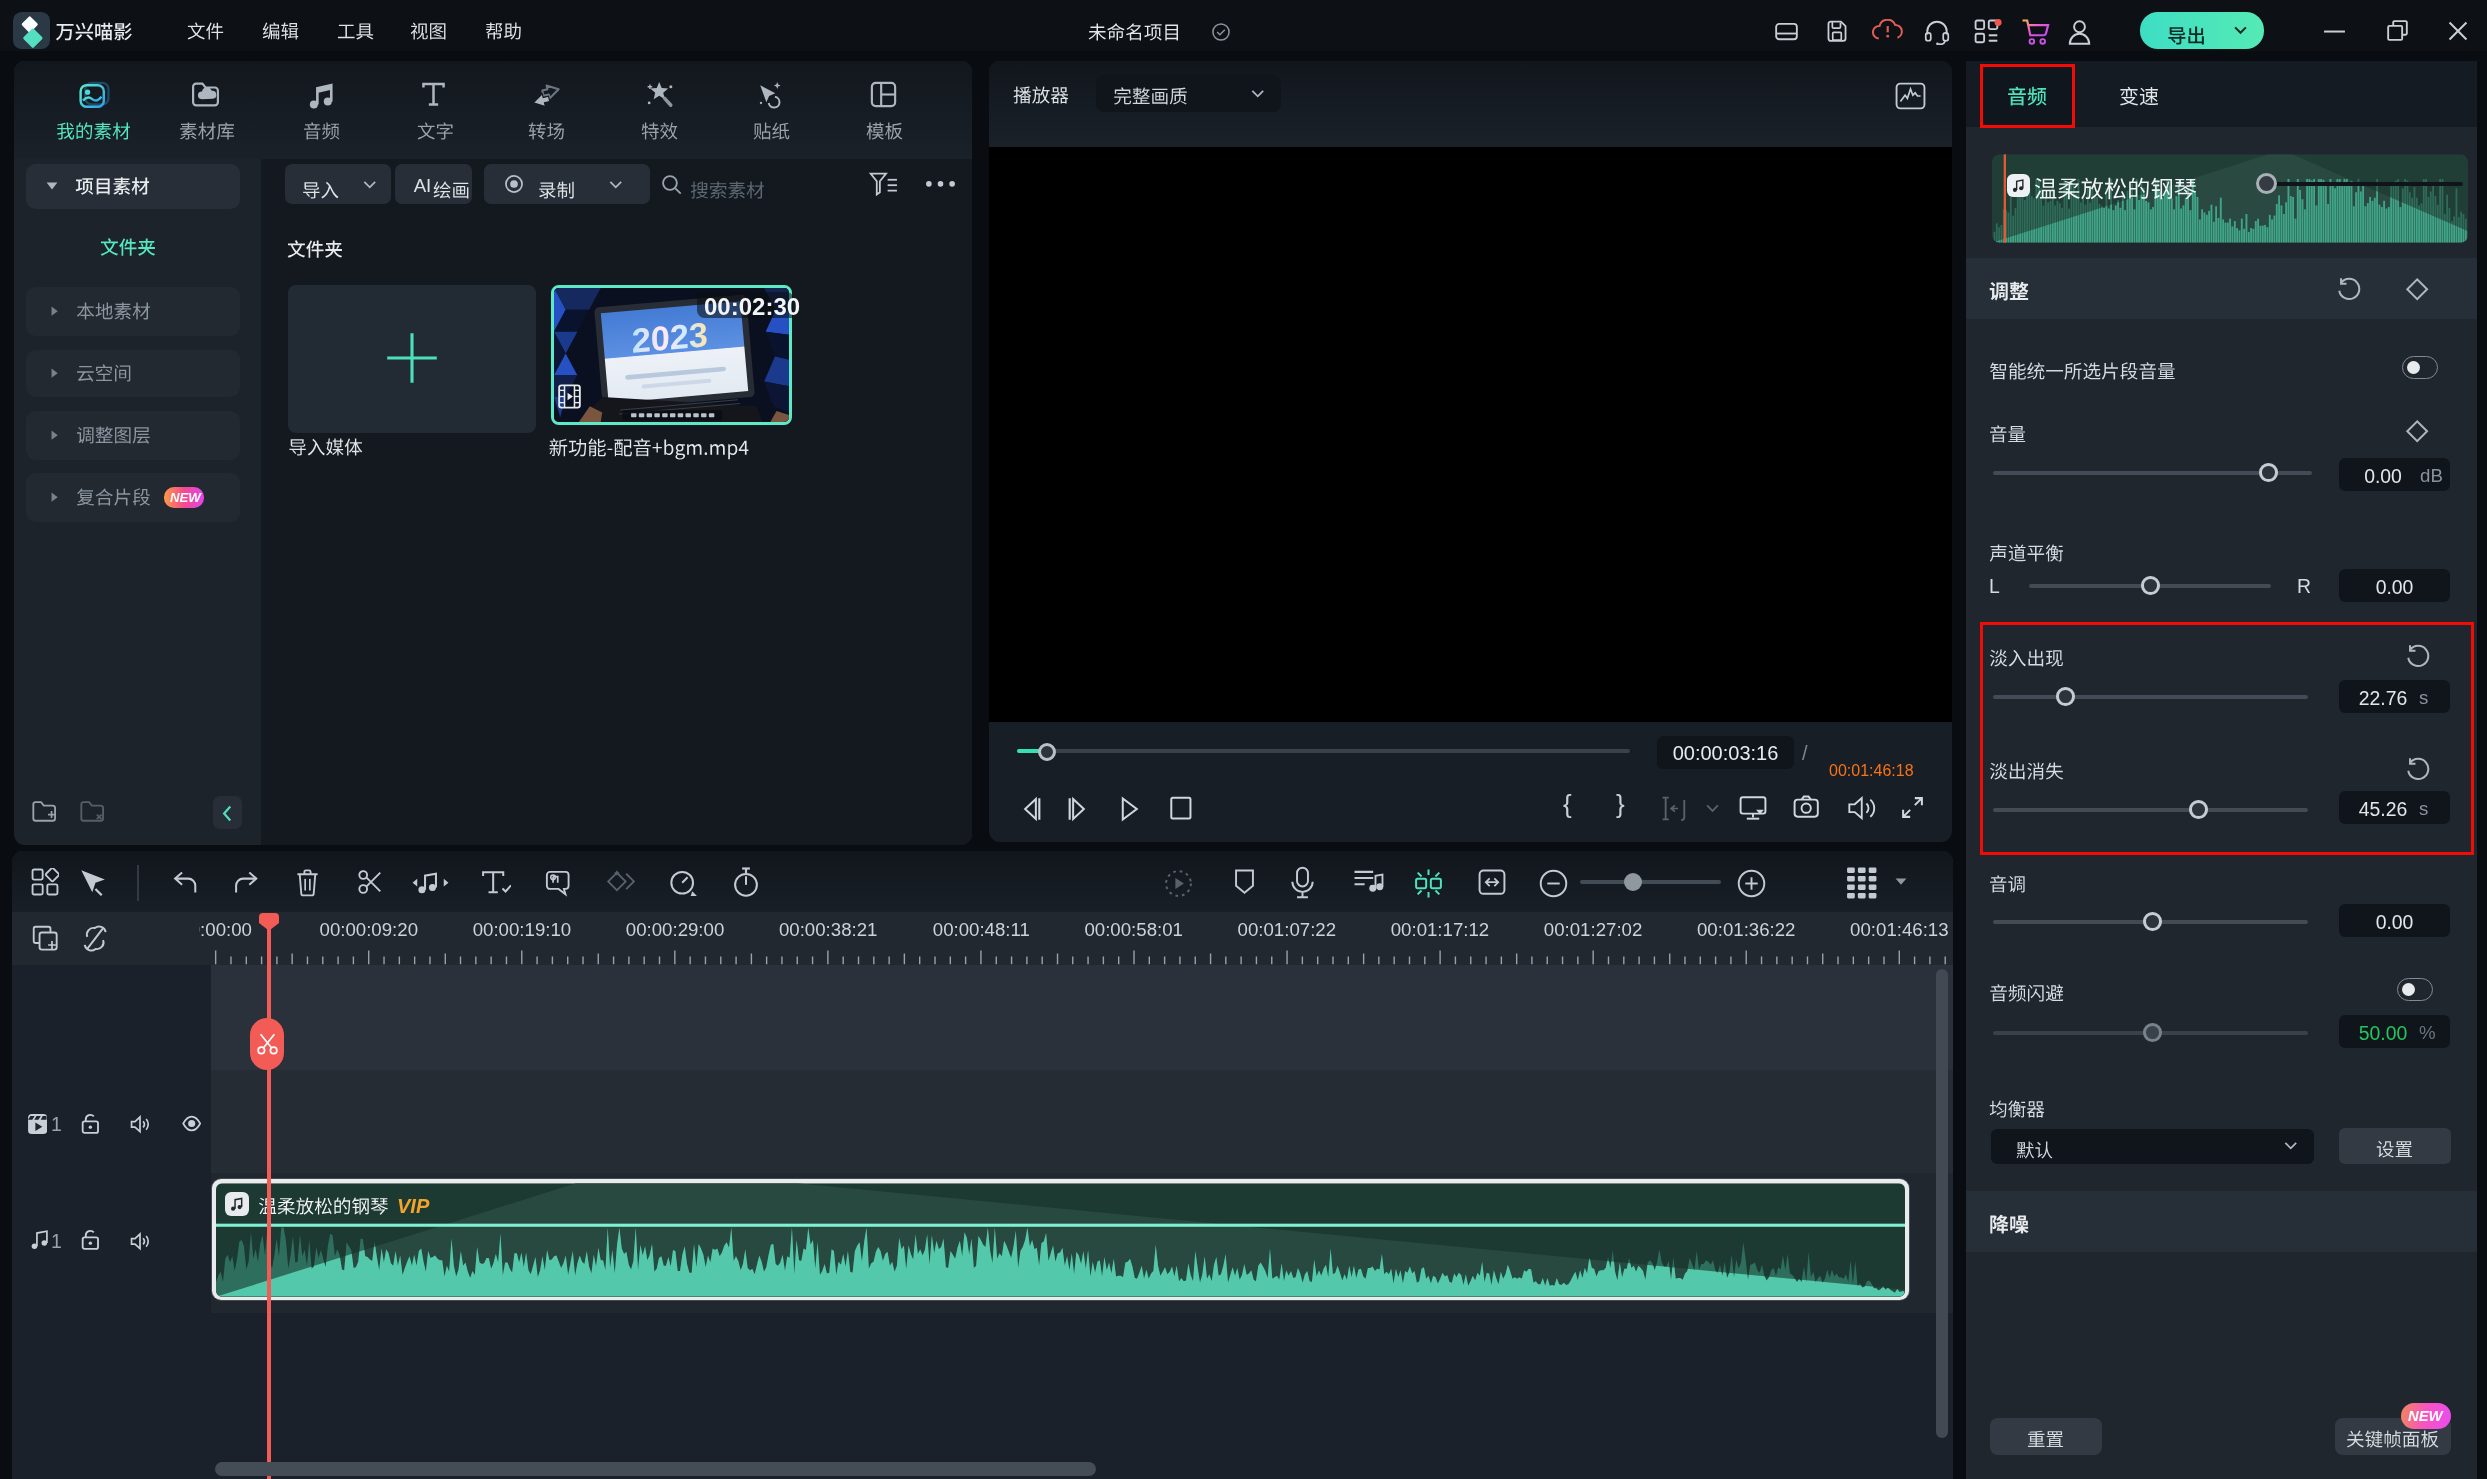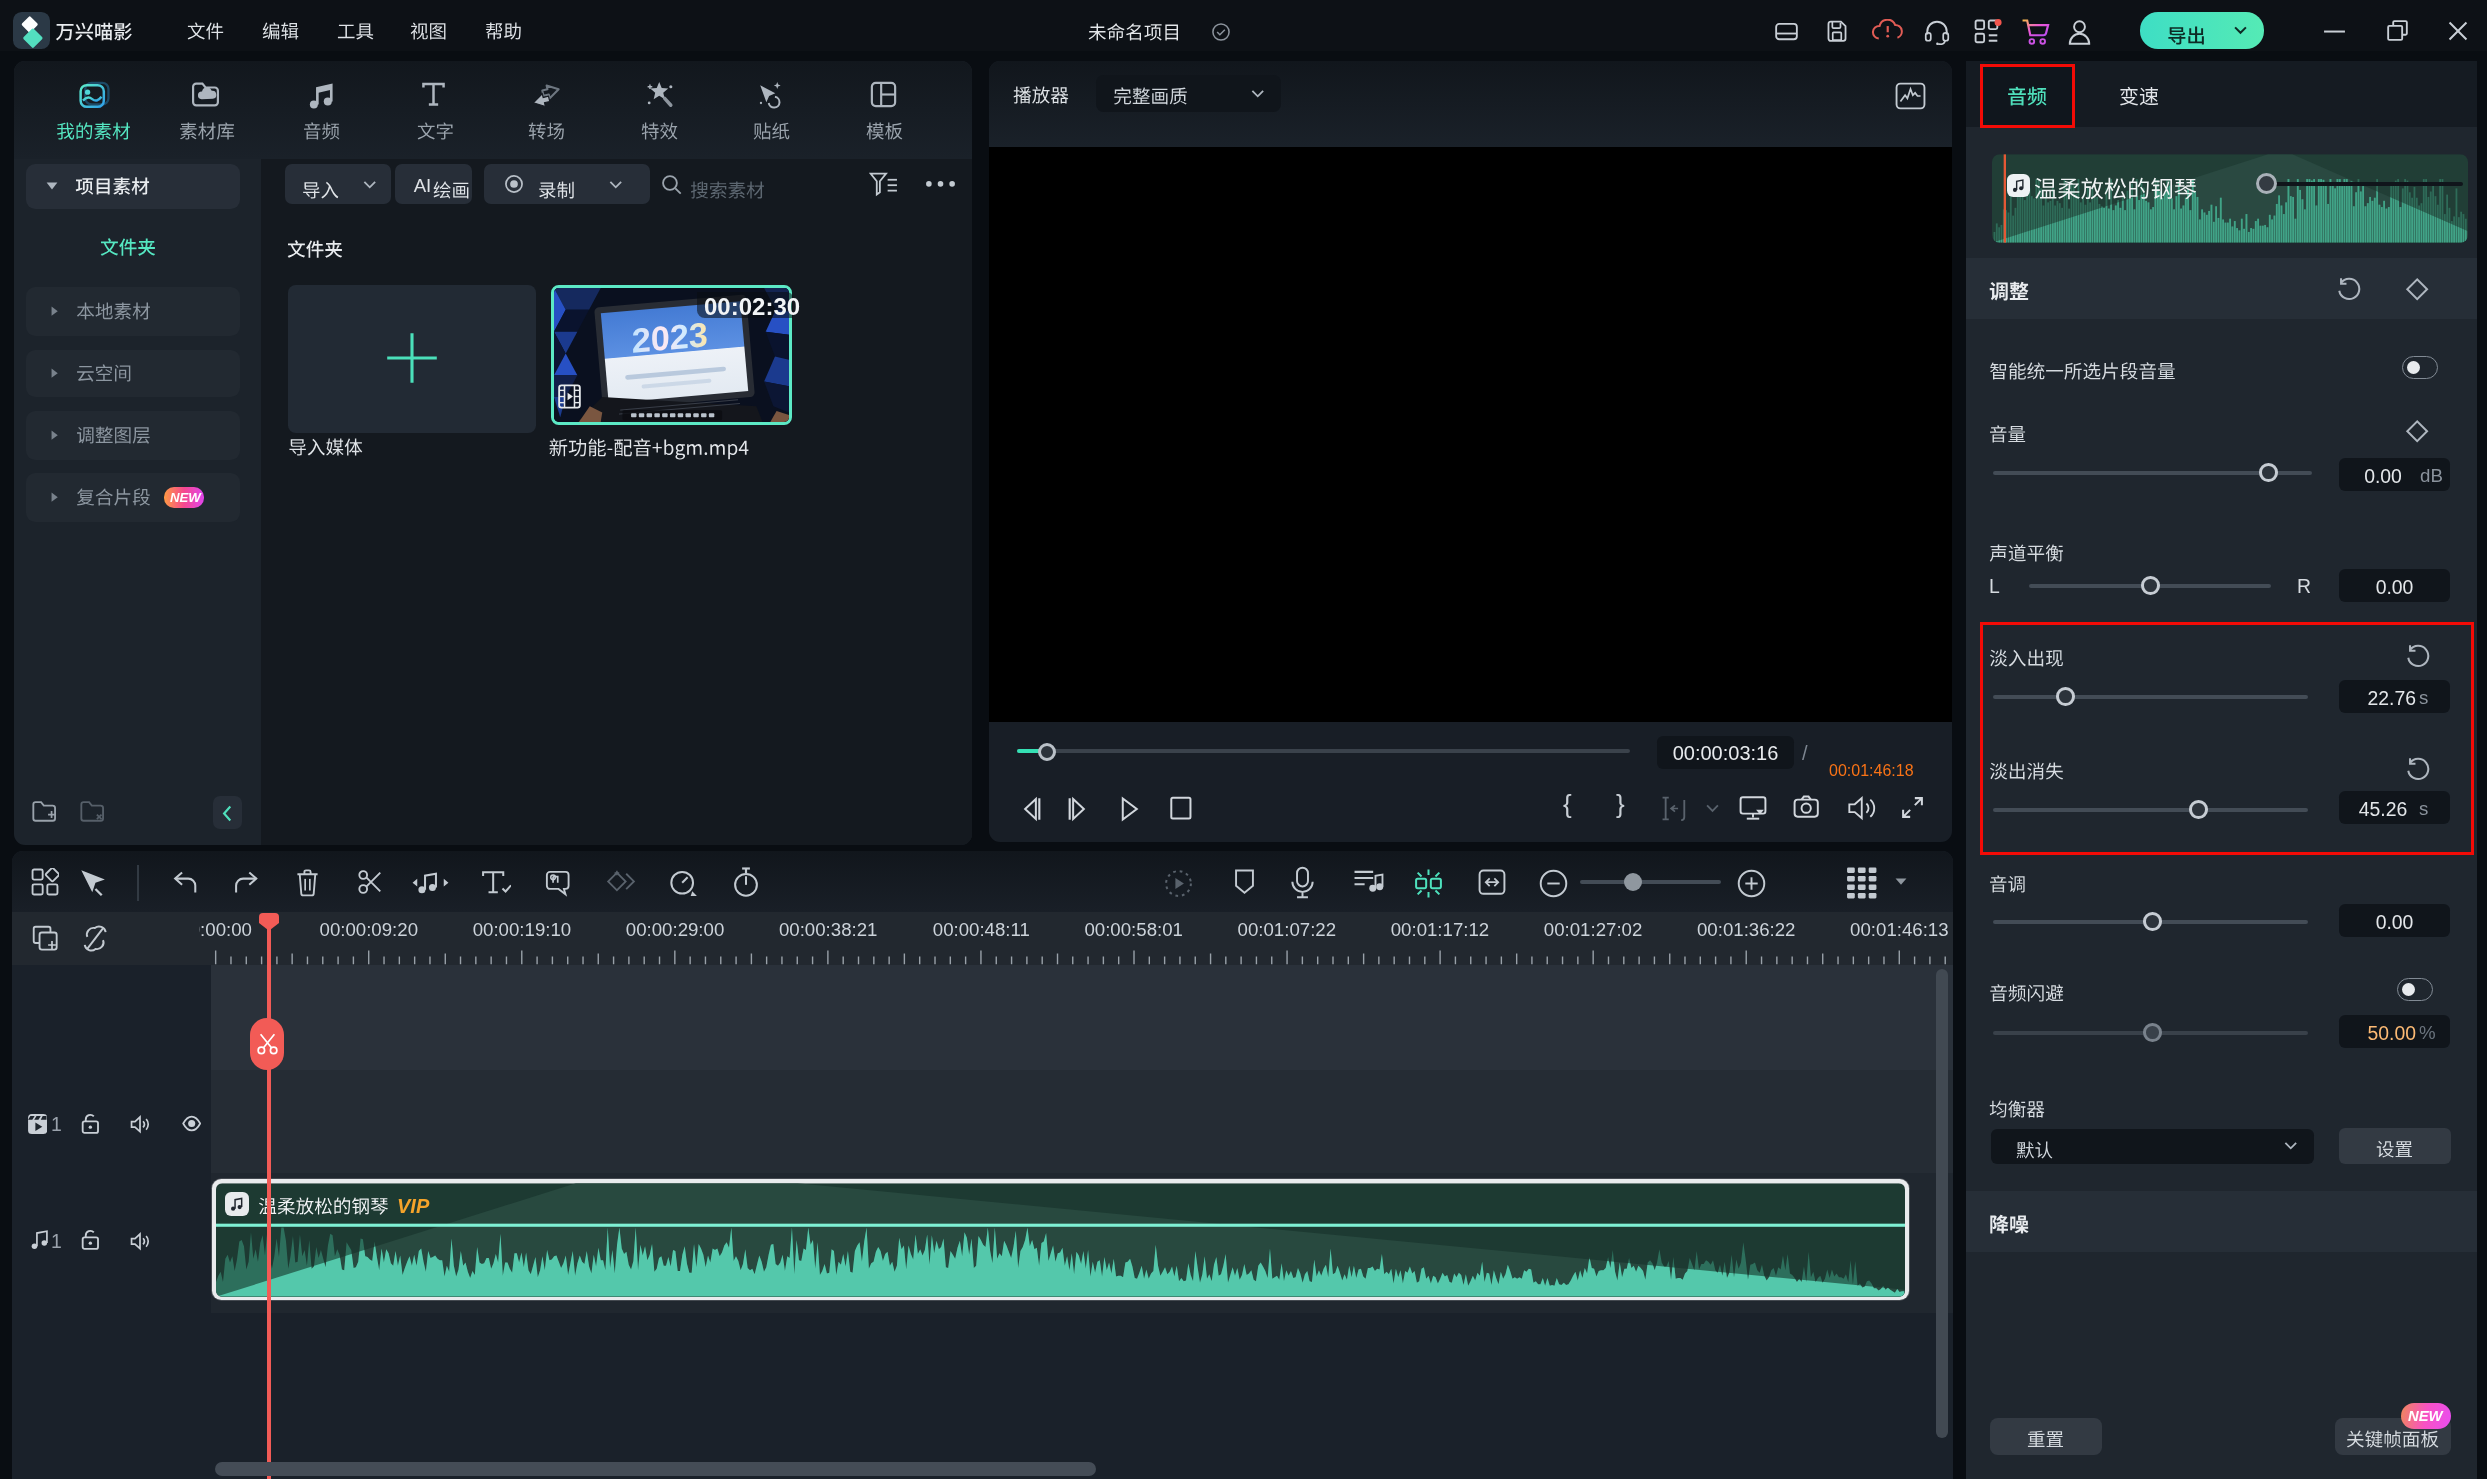--- a/index.html
+++ b/index.html
@@ -911,21 +911,21 @@
     <svg style="position:absolute;left:1989px;top:645px;overflow:visible" width="75" height="26.4" viewBox="0 -25.9 96 34">
       <path d="M10.2 -18.6C9.7 -17.1 8.9 -15.4 8 -14.4L9.5 -13.8C10.5 -14.9 11.3 -16.7 11.7 -18.2ZM9.9 -8.1C9.5 -6.5 8.6 -4.6 7.6 -3.6L9.2 -2.8C10.2 -4.1 11.1 -6 11.5 -7.8ZM20 -18.7C19.4 -17.4 18.3 -15.6 17.4 -14.4L18.8 -13.8C19.7 -14.9 20.9 -16.6 21.8 -18ZM20.2 -8.3C19.6 -6.9 18.4 -4.9 17.4 -3.7L18.9 -3.1C19.8 -4.3 21.1 -6.1 22.1 -7.7ZM2.1 -18.5C3.6 -17.8 5.5 -16.5 6.4 -15.7L7.5 -17.1C6.6 -17.9 4.7 -19.1 3.2 -19.8ZM0.9 -12C2.3 -11.3 4.2 -10.1 5.1 -9.3L6.2 -10.7C5.3 -11.5 3.5 -12.6 2 -13.3ZM1.5 0.2 3.1 1.4C4.4 -0.8 5.9 -3.7 7 -6.2L5.5 -7.4C4.3 -4.7 2.6 -1.6 1.5 0.2ZM14.3 -20.2C14.1 -14.1 13.5 -11.6 7.6 -10.3C7.9 -9.9 8.4 -9.2 8.5 -8.8C12.1 -9.7 14 -11 15 -13.2C17.4 -11.9 20 -10.2 21.5 -8.9L22.5 -10.4C21 -11.6 18 -13.4 15.5 -14.7C15.9 -16.2 16 -18 16.1 -20.2ZM14.2 -10.2C13.9 -3.8 13.2 -1 6.5 0.4C6.8 0.8 7.3 1.5 7.5 1.9C12 0.9 14.1 -0.8 15.1 -3.7C16.3 -0.8 18.6 1.1 22.2 1.9C22.4 1.4 22.9 0.7 23.3 0.3C18.9 -0.4 16.6 -3 15.7 -6.7C15.8 -7.8 15.9 -8.9 15.9 -10.2Z M31.1 -18.1C32.7 -17 33.9 -15.7 34.9 -14.2C33.4 -7.3 30.4 -2.5 25 0.3C25.5 0.6 26.3 1.4 26.6 1.8C31.5 -1.1 34.6 -5.5 36.4 -11.8C39 -6.9 40.8 -1.4 46.2 1.7C46.3 1.1 46.8 0.1 47.1 -0.4C39.1 -5.1 39.9 -14.2 32.2 -19.7Z M50.5 -8.2V0.5H67.5V1.9H69.5V-8.2H67.5V-1.3H60.9V-9.7H68.5V-18H66.6V-11.4H60.9V-20.1H59V-11.4H53.5V-18H51.6V-9.7H59V-1.3H52.5V-8.2Z M82.4 -19V-6.2H84.1V-17.4H91.4V-6.2H93.1V-19ZM73 -2.4 73.4 -0.6C75.7 -1.3 78.8 -2.3 81.6 -3.1L81.4 -4.8L78.3 -3.8V-9.9H80.8V-11.6H78.3V-16.8H81.3V-18.5H73.3V-16.8H76.5V-11.6H73.7V-9.9H76.5V-3.3C75.2 -3 74 -2.6 73 -2.4ZM86.8 -15.4V-10.7C86.8 -7 86 -2.4 80 0.7C80.3 1 80.9 1.6 81.1 2C85.1 -0.1 87 -3 87.8 -5.8V-0.8C87.8 0.9 88.5 1.3 90.1 1.3H92.4C94.4 1.3 94.7 0.3 94.9 -3.5C94.5 -3.6 93.9 -3.8 93.5 -4.2C93.3 -0.7 93.2 -0.1 92.4 -0.1H90.4C89.7 -0.1 89.5 -0.2 89.5 -0.9V-6.6H88.1C88.4 -8 88.5 -9.4 88.5 -10.7V-15.4Z" fill="#d6dbe0"></path>
     </svg>
     <svg class="abs" style="left:2405px;top:643px" width="26.4" height="26.4" viewBox="0 0 34 34">
       <path d="M6.5 9 a13 13 0 1 1 -2.3 10" fill="none" stroke="#aeb6bf" stroke-width="2.6"></path>
       <path d="M6.5 3 v7 h7" fill="none" stroke="#aeb6bf" stroke-width="2.6"></path>
     </svg>
     <div class="abs" style="left:1993px;top:695px;width:315px;height:3.9px;border-radius:2.3px;background:#434c56"></div>
     <div class="abs" style="left:2056px;top:687px;width:18.7px;height:18.7px;border-radius:50%;background:#2c333b;border:3.9px solid #c6ccd3"></div>
     <div class="abs" style="left:2339px;top:680px;width:111px;height:33px;border-radius:6.2px;background:#10151b"></div>
-    <div style="position:absolute;left:2350px;top:687px;width:66px;text-align:right;font-size:19.4px;font-weight:400;color:#e4e7ea;line-height:22.5px;white-space:nowrap">22.76</div>
+    <div style="position:absolute;left:2350px;top:687px;width:66px;text-align:center;font-size:19.4px;font-weight:400;color:#e4e7ea;line-height:22.5px;white-space:nowrap">22.76</div>
     <div style="position:absolute;left:2419px;top:687px;font-size:18.7px;font-weight:400;color:#8a929c;line-height:22px;white-space:nowrap">s</div>
     <svg style="position:absolute;left:1989px;top:758px;overflow:visible" width="75" height="26.4" viewBox="0 -25.9 96 34">
       <path d="M10.2 -18.6C9.7 -17.1 8.9 -15.4 8 -14.4L9.5 -13.8C10.5 -14.9 11.3 -16.7 11.7 -18.2ZM9.9 -8.1C9.5 -6.5 8.6 -4.6 7.6 -3.6L9.2 -2.8C10.2 -4.1 11.1 -6 11.5 -7.8ZM20 -18.7C19.4 -17.4 18.3 -15.6 17.4 -14.4L18.8 -13.8C19.7 -14.9 20.9 -16.6 21.8 -18ZM20.2 -8.3C19.6 -6.9 18.4 -4.9 17.4 -3.7L18.9 -3.1C19.8 -4.3 21.1 -6.1 22.1 -7.7ZM2.1 -18.5C3.6 -17.8 5.5 -16.5 6.4 -15.7L7.5 -17.1C6.6 -17.9 4.7 -19.1 3.2 -19.8ZM0.9 -12C2.3 -11.3 4.2 -10.1 5.1 -9.3L6.2 -10.7C5.3 -11.5 3.5 -12.6 2 -13.3ZM1.5 0.2 3.1 1.4C4.4 -0.8 5.9 -3.7 7 -6.2L5.5 -7.4C4.3 -4.7 2.6 -1.6 1.5 0.2ZM14.3 -20.2C14.1 -14.1 13.5 -11.6 7.6 -10.3C7.9 -9.9 8.4 -9.2 8.5 -8.8C12.1 -9.7 14 -11 15 -13.2C17.4 -11.9 20 -10.2 21.5 -8.9L22.5 -10.4C21 -11.6 18 -13.4 15.5 -14.7C15.9 -16.2 16 -18 16.1 -20.2ZM14.2 -10.2C13.9 -3.8 13.2 -1 6.5 0.4C6.8 0.8 7.3 1.5 7.5 1.9C12 0.9 14.1 -0.8 15.1 -3.7C16.3 -0.8 18.6 1.1 22.2 1.9C22.4 1.4 22.9 0.7 23.3 0.3C18.9 -0.4 16.6 -3 15.7 -6.7C15.8 -7.8 15.9 -8.9 15.9 -10.2Z M26.5 -8.2V0.5H43.5V1.9H45.5V-8.2H43.5V-1.3H36.9V-9.7H44.5V-18H42.6V-11.4H36.9V-20.1H35V-11.4H29.5V-18H27.6V-9.7H35V-1.3H28.5V-8.2Z M68.7 -19.5C68.1 -18.1 67 -16.2 66.2 -14.9L67.7 -14.3C68.6 -15.5 69.6 -17.2 70.4 -18.8ZM56.4 -18.7C57.5 -17.3 58.5 -15.4 58.8 -14.2L60.5 -15C60.1 -16.2 59 -18 57.9 -19.4ZM50 -18.7C51.5 -17.9 53.3 -16.6 54.2 -15.7L55.3 -17.1C54.4 -18 52.6 -19.2 51.1 -19.9ZM48.9 -12.2C50.4 -11.5 52.3 -10.2 53.2 -9.4L54.2 -10.8C53.3 -11.6 51.5 -12.8 49.9 -13.5ZM49.7 0.5 51.2 1.7C52.5 -0.6 54 -3.6 55.1 -6.2L53.7 -7.3C52.5 -4.5 50.8 -1.3 49.7 0.5ZM58.9 -7.5H67.7V-4.9H58.9ZM58.9 -9V-11.6H67.7V-9ZM62.5 -20.2V-13.3H57.1V1.9H58.9V-3.3H67.7V-0.4C67.7 -0 67.6 0.1 67.2 0.1C66.9 0.1 65.6 0.1 64.2 0.1C64.5 0.6 64.7 1.3 64.8 1.8C66.6 1.8 67.8 1.8 68.6 1.5C69.3 1.2 69.5 0.6 69.5 -0.3V-13.3H64.3V-20.2Z M82.9 -20.2V-16H78.3C78.8 -17.1 79.2 -18.2 79.5 -19.4L77.7 -19.8C76.8 -16.6 75.3 -13.3 73.4 -11.3C73.9 -11.1 74.8 -10.6 75.2 -10.4C76 -11.4 76.8 -12.7 77.5 -14.1H82.9V-12.7C82.9 -11.6 82.9 -10.5 82.7 -9.4H73.3V-7.6H82.3C81.3 -4.4 78.8 -1.6 73 0.4C73.4 0.7 73.9 1.5 74.1 1.9C80.3 -0.2 82.9 -3.3 84 -6.8C85.9 -2.3 89.1 0.6 94.1 1.9C94.4 1.4 94.9 0.7 95.3 0.3C90.4 -0.8 87.2 -3.5 85.6 -7.6H94.7V-9.4H84.6C84.8 -10.5 84.8 -11.6 84.8 -12.7V-14.1H92.7V-16H84.8V-20.2Z" fill="#d6dbe0"></path>
     </svg>
     <svg class="abs" style="left:2405px;top:756px" width="26.4" height="26.4" viewBox="0 0 34 34">
       <path d="M6.5 9 a13 13 0 1 1 -2.3 10" fill="none" stroke="#aeb6bf" stroke-width="2.6"></path>
       <path d="M6.5 3 v7 h7" fill="none" stroke="#aeb6bf" stroke-width="2.6"></path>
     </svg>
     <div class="abs" style="left:1993px;top:808px;width:315px;height:3.9px;border-radius:2.3px;background:#434c56"></div>
     <div class="abs" style="left:2189px;top:800px;width:18.7px;height:18.7px;border-radius:50%;background:#2c333b;border:3.9px solid #c6ccd3"></div>
@@ -940,21 +940,21 @@
     <div class="abs" style="left:2339px;top:904px;width:111px;height:33px;border-radius:6.2px;background:#10151b"></div>
     <div style="position:absolute;left:2339px;top:911px;width:111px;text-align:center;font-size:19.4px;font-weight:400;color:#e4e7ea;line-height:22.5px;white-space:nowrap">0.00</div>
     <svg style="position:absolute;left:1989px;top:980px;overflow:visible" width="75" height="26.4" viewBox="0 -25.9 96 34">
       <path d="M10.4 -20C10.8 -19.4 11.1 -18.6 11.4 -18H2.7V-16.3H21.5V-18H13.4C13.2 -18.7 12.7 -19.7 12.2 -20.4ZM6 -15.8C6.6 -14.8 7.1 -13.4 7.3 -12.3H1.3V-10.7H22.7V-12.3H16.6C17.2 -13.3 17.8 -14.7 18.4 -15.8L16.4 -16.3C16 -15.1 15.3 -13.5 14.7 -12.3H8.4L9.2 -12.6C9 -13.6 8.4 -15.1 7.7 -16.2ZM6.4 -3.1H17.8V-0.5H6.4ZM6.4 -4.6V-7.1H17.8V-4.6ZM4.6 -8.6V1.9H6.4V1H17.8V1.9H19.6V-8.6Z M40.8 -12C40.8 -3.6 40.5 -0.8 34.7 0.7C35 1 35.4 1.6 35.6 2C41.8 0.2 42.3 -3.1 42.3 -12ZM41.5 -2C43.1 -0.8 45.1 0.9 46.2 2L47.2 0.8C46.2 -0.2 44.1 -1.9 42.5 -3ZM34.3 -9.3C33 -4.3 30.3 -1 25.2 0.6C25.5 1 25.9 1.6 26.1 2C31.6 0.1 34.5 -3.5 35.8 -8.9ZM27.2 -9.5C26.7 -7.8 25.9 -6 24.9 -4.7C25.3 -4.5 25.9 -4.1 26.2 -3.9C27.2 -5.2 28.2 -7.2 28.7 -9.2ZM37.1 -14.6V-3.3H38.6V-13.2H44.5V-3.3H46.1V-14.6H41.8L42.8 -17.1H46.8V-18.7H36.4V-17.1H41C40.8 -16.3 40.5 -15.4 40.1 -14.6ZM26.7 -18.1V-12.7H24.9V-11.1H30V-3.8H31.6V-11.1H36V-12.7H32V-15.6H35.5V-17.2H32V-20.2H30.4V-12.7H28.2V-18.1Z M49.9 -14.7V1.9H51.7V-14.7ZM50.9 -19.1C52.2 -17.7 53.8 -15.8 54.5 -14.5L56 -15.5C55.2 -16.7 53.6 -18.6 52.3 -19.9ZM56.6 -19.1V-17.4H68.3V-0.5C68.3 -0.1 68.1 0.1 67.7 0.1C67.2 0.1 65.5 0.1 63.9 0.1C64.2 0.6 64.5 1.4 64.6 1.9C66.7 1.9 68.1 1.9 69 1.6C69.8 1.3 70.1 0.7 70.1 -0.5V-19.1ZM59.8 -15C58.8 -10 56.7 -6.2 53.2 -4C53.6 -3.6 54.1 -2.7 54.3 -2.4C56.7 -4 58.5 -6.2 59.8 -9C61.8 -6.9 64 -4.3 65.1 -2.5L66.4 -4C65.2 -5.8 62.8 -8.5 60.5 -10.7C60.9 -11.9 61.3 -13.2 61.6 -14.7Z M87.7 -15C88.1 -14 88.5 -12.7 88.5 -11.8L89.9 -12.2C89.8 -13 89.4 -14.4 89 -15.4ZM73.4 -18.4C74.6 -17.1 76 -15.3 76.6 -14.1L78.1 -15C77.5 -16.2 76 -18 74.8 -19.2ZM82.1 -8.2H84.7V-3.3H82.1ZM81.5 -13.6 81.5 -14.9V-17.5H84.3V-13.6ZM79.9 -19V-14.9C79.9 -11.9 79.7 -7.7 77.6 -4.6C78 -4.4 78.6 -3.8 78.8 -3.4C79.8 -4.8 80.4 -6.4 80.8 -8.1V-1.9H86.1V-9.6H81.1C81.2 -10.5 81.3 -11.3 81.4 -12.1H85.9V-19ZM88.9 -19.9C89.3 -19.1 89.7 -18 90 -17.2H86.6V-15.7H94.8V-17.2H91.7C91.4 -18.1 90.9 -19.3 90.4 -20.3ZM92.4 -15.4C92.1 -14.3 91.5 -12.7 91 -11.6H86.4V-10.1H89.8V-7.4H86.7V-6H89.8V-1.7H91.4V-6H94.7V-7.4H91.4V-10.1H94.9V-11.6H92.4C92.9 -12.6 93.5 -13.9 94 -15.1ZM77.6 -10.9H73.1V-9.2H75.9V-2.4C74.9 -2 73.8 -1.1 72.7 0L73.8 1.6C75 0.1 76.2 -1.2 77 -1.2C77.6 -1.2 78.4 -0.5 79.4 0.1C81.1 1.1 83.2 1.3 86.2 1.3C88.6 1.3 93 1.2 94.8 1.1C94.8 0.5 95.1 -0.3 95.3 -0.7C92.9 -0.5 89.1 -0.3 86.2 -0.3C83.5 -0.3 81.4 -0.5 79.8 -1.3C78.7 -1.9 78.1 -2.4 77.6 -2.6Z" fill="#d6dbe0"></path>
     </svg>
     <div class="abs" style="left:2397px;top:978px;width:36px;height:22.5px;border-radius:11.7px;border:1.9px solid #818a94"></div>
     <div class="abs" style="left:2402px;top:983px;width:13.2px;height:13.2px;border-radius:50%;background:#e8ebee"></div>
     <div class="abs" style="left:1993px;top:1031px;width:315px;height:3.9px;border-radius:2.3px;background:#39414a"></div>
     <div class="abs" style="left:2143px;top:1023px;width:18.7px;height:18.7px;border-radius:50%;background:#39414a;border:3.9px solid #79828c"></div>
     <div class="abs" style="left:2339px;top:1015px;width:111px;height:33px;border-radius:6.2px;background:#10151b"></div>
-    <div style="position:absolute;left:2350px;top:1022px;width:66px;text-align:right;font-size:19.4px;font-weight:400;color:#fdba74;line-height:22.5px;white-space:nowrap">50.00</div>
+    <div style="position:absolute;left:2350px;top:1022px;width:66px;text-align:center;font-size:19.4px;font-weight:400;color:#22c55e;line-height:22.5px;white-space:nowrap">50.00</div>
     <div style="position:absolute;left:2419px;top:1022px;font-size:18.7px;font-weight:400;color:#6b747e;line-height:22px;white-space:nowrap">%</div>
     <svg style="position:absolute;left:1989px;top:1096px;overflow:visible" width="56" height="26.4" viewBox="0 -25.9 72 34">
       <path d="M11.6 -11.1C13.1 -9.9 15 -8.1 16 -7.1L17.1 -8.3C16.2 -9.3 14.3 -10.9 12.7 -12.1ZM9.7 -2.9 10.4 -1.2C12.9 -2.5 16.2 -4.3 19.3 -6.1L18.8 -7.5C15.6 -5.8 12 -3.9 9.7 -2.9ZM13.7 -20.2C12.6 -17 10.7 -14 8.6 -12C8.9 -11.7 9.5 -10.9 9.8 -10.6C10.8 -11.7 11.9 -13.1 12.9 -14.6H20.6C20.3 -4.8 20 -0.9 19.2 -0.1C18.9 0.2 18.6 0.3 18.1 0.3C17.5 0.3 16 0.3 14.3 0.1C14.6 0.6 14.8 1.3 14.9 1.8C16.3 1.9 17.9 2 18.8 1.9C19.7 1.8 20.2 1.6 20.7 0.9C21.7 -0.3 22 -4.1 22.3 -15.4C22.3 -15.6 22.3 -16.3 22.3 -16.3H13.8C14.4 -17.4 14.9 -18.5 15.3 -19.7ZM0.9 -3 1.5 -1.1C3.8 -2.3 6.8 -3.8 9.6 -5.3L9.1 -6.8L5.8 -5.2V-12.7H8.7V-14.4H5.8V-19.9H4.1V-14.4H1V-12.7H4.1V-4.4C2.9 -3.8 1.8 -3.3 0.9 -3Z M28.8 -20.2C28 -18.6 26.4 -16.6 25 -15.3C25.3 -14.9 25.8 -14.3 26 -13.9C27.6 -15.4 29.3 -17.6 30.4 -19.6ZM41.5 -18.5V-16.8H46.5V-18.5ZM35.2 -6.1C35.1 -5.6 35.1 -5.2 35 -4.8H30.8V-3.3H34.6C34 -1.6 32.8 -0.3 30.5 0.5C30.8 0.8 31.2 1.4 31.4 1.7C33.8 0.9 35.1 -0.5 35.9 -2.2C37.2 -1.1 38.6 0.1 39.4 1.1L40.5 -0C39.7 -1 38.2 -2.3 36.8 -3.3H40.9V-4.8H36.6L36.8 -6.1ZM34.1 -16.7H37C36.7 -16 36.4 -15.1 36 -14.5H32.9C33.4 -15.2 33.8 -16 34.1 -16.7ZM29.3 -15.4C28.2 -12.8 26.4 -10.3 24.7 -8.5C25.1 -8.2 25.6 -7.3 25.8 -7C26.4 -7.6 27 -8.3 27.6 -9.1V1.9H29.2V-11.6C29.5 -12.2 29.9 -12.8 30.2 -13.3C30.6 -13.2 31.1 -12.7 31.3 -12.4L31.7 -12.8V-6.5H40.3V-14.5H37.7C38.2 -15.5 38.7 -16.5 39.1 -17.5L38 -18.2L37.8 -18.1H34.7C35 -18.7 35.2 -19.3 35.3 -19.8L33.7 -20.1C33.1 -18.1 32 -15.6 30.3 -13.7L30.9 -14.8ZM33 -9.9H35.3V-7.8H33ZM36.7 -9.9H38.8V-7.8H36.7ZM33 -13.2H35.3V-11.1H33ZM36.7 -13.2H38.8V-11.1H36.7ZM41 -12.6V-10.9H43.4V-0.2C43.4 0.1 43.3 0.1 43 0.2C42.8 0.2 41.9 0.2 41 0.2C41.2 0.6 41.4 1.3 41.5 1.8C42.8 1.8 43.7 1.8 44.3 1.5C44.9 1.2 45 0.7 45 -0.2V-10.9H47V-12.6Z M52.7 -17.5H56.8V-14.1H52.7ZM62.9 -17.5H67.2V-14.1H62.9ZM62.7 -11.6C63.7 -11.2 64.9 -10.6 65.8 -10.1H58.8C59.4 -10.8 59.9 -11.6 60.3 -12.4L58.5 -12.8V-19.1H51.1V-12.6H58.3C58 -11.7 57.4 -10.9 56.7 -10.1H49.2V-8.5H55.2C53.5 -7 51.4 -5.7 48.7 -4.8C49.1 -4.4 49.5 -3.8 49.7 -3.4L51.1 -4V1.9H52.8V1.2H56.8V1.8H58.5V-5.5H53.9C55.3 -6.4 56.5 -7.4 57.5 -8.5H62C63 -7.4 64.3 -6.3 65.7 -5.5H61.3V1.9H63V1.2H67.2V1.8H69V-3.9L70.2 -3.6C70.4 -4 70.9 -4.7 71.3 -5C68.7 -5.6 66 -6.9 64.2 -8.5H70.8V-10.1H66.6L67.2 -10.8C66.4 -11.4 64.9 -12.1 63.7 -12.6ZM61.3 -19.1V-12.6H69V-19.1ZM52.8 -0.4V-3.9H56.8V-0.4ZM63 -0.4V-3.9H67.2V-0.4Z" fill="#d6dbe0"></path>
     </svg>
     <div class="abs" style="left:1991px;top:1129px;width:323px;height:35px;border-radius:6.2px;background:#10151b"></div>
     <svg style="position:absolute;left:2016px;top:1137px;overflow:visible" width="37" height="26.4" viewBox="0 -25.9 48 34">
       <path d="M18.2 -18.2C19.2 -17 20.4 -15.4 20.9 -14.3L22.2 -15.1C21.6 -16.2 20.4 -17.7 19.4 -18.9ZM4 -16.8C4.4 -15.6 4.7 -14.1 4.7 -13.1L5.7 -13.4C5.6 -14.3 5.3 -15.9 4.8 -17ZM4.9 -2.9C5.1 -1.5 5.2 0.2 5.1 1.3L6.4 1.2C6.4 0.1 6.3 -1.7 6 -3ZM7.2 -2.9C7.6 -1.7 7.9 -0.1 8 1L9.2 0.7C9.1 -0.3 8.8 -1.9 8.3 -3.1ZM9.6 -3C10.1 -2 10.5 -0.8 10.7 0L11.9 -0.4C11.7 -1.2 11.3 -2.4 10.8 -3.4ZM2.7 -3.4C2.3 -2.1 1.6 -0.3 0.8 0.9L2.1 1.5C2.8 0.3 3.5 -1.6 3.9 -2.9ZM8.9 -17.1C8.7 -15.9 8.2 -14.2 7.8 -13.2L8.7 -12.9C9.1 -13.8 9.6 -15.4 10 -16.7ZM16.4 -20.1V-14.7L16.4 -13.2H12.4V-11.5H16.3C16 -7.5 15 -3 11.5 0.8C12 1.1 12.6 1.5 12.9 1.8C15.5 -1.1 16.8 -4.3 17.4 -7.6C18.4 -3.5 19.9 -0.2 22.3 1.8C22.6 1.4 23.1 0.7 23.5 0.4C20.5 -1.8 18.8 -6.3 18 -11.5H22.8V-13.2H18L18 -14.7V-20.1ZM3.6 -18H6.4V-12.1H3.6ZM7.6 -18H10.2V-12.1H7.6ZM2 -9.1V-7.6H6.2V-5.7L1.4 -5.5L1.6 -3.9C4.3 -4.1 8.2 -4.3 12 -4.6L12 -6L7.8 -5.8V-7.6H11.6V-9.1H7.8V-10.8H11.7V-19.3H2.1V-10.8H6.2V-9.1Z M27.4 -18.6C28.6 -17.5 30.2 -15.9 31 -15L32.3 -16.3C31.5 -17.2 29.8 -18.7 28.6 -19.7ZM38.9 -20.1C38.9 -12 39 -3.6 32.9 0.7C33.4 1 34 1.5 34.3 1.9C37.5 -0.4 39.1 -3.9 39.9 -7.8C40.8 -4.5 42.5 -0.4 45.9 1.9C46.2 1.4 46.8 0.9 47.2 0.6C42 -2.8 40.9 -10.4 40.6 -12.7C40.7 -15.1 40.7 -17.7 40.8 -20.1ZM25.1 -12.6V-10.9H29.2V-2.7C29.2 -1.5 28.3 -0.7 27.8 -0.4C28.2 -0 28.7 0.6 28.8 1C29.2 0.5 29.8 0 34.4 -3.2C34.2 -3.6 34 -4.2 33.9 -4.7L30.9 -2.7V-12.6Z" fill="#cfd5db"></path>
     </svg>
     <svg class="abs" style="left:2283px;top:1141px" width="15.5" height="10" viewBox="0 0 20 13">
       <path d="M3 2.5 l7 7 7-7" fill="none" stroke="#aeb6bf" stroke-width="2.4"></path>

